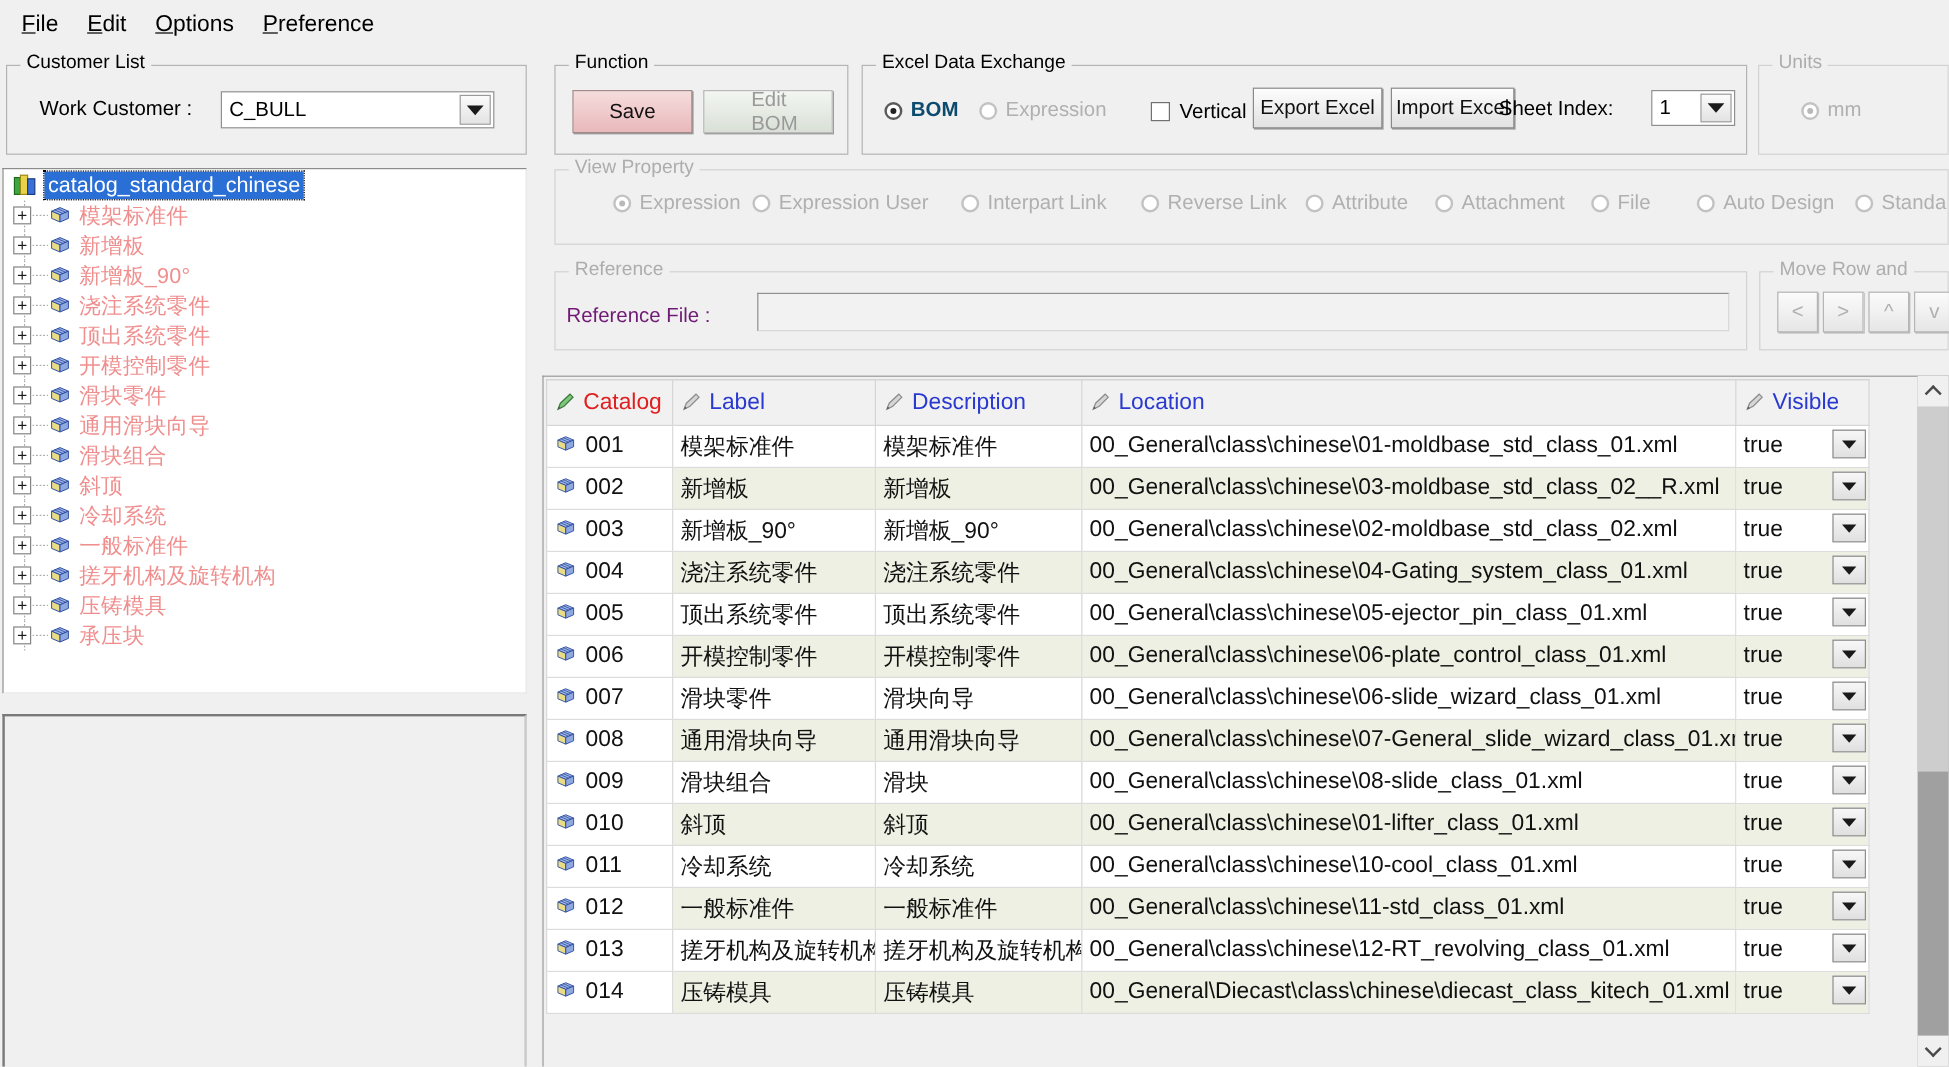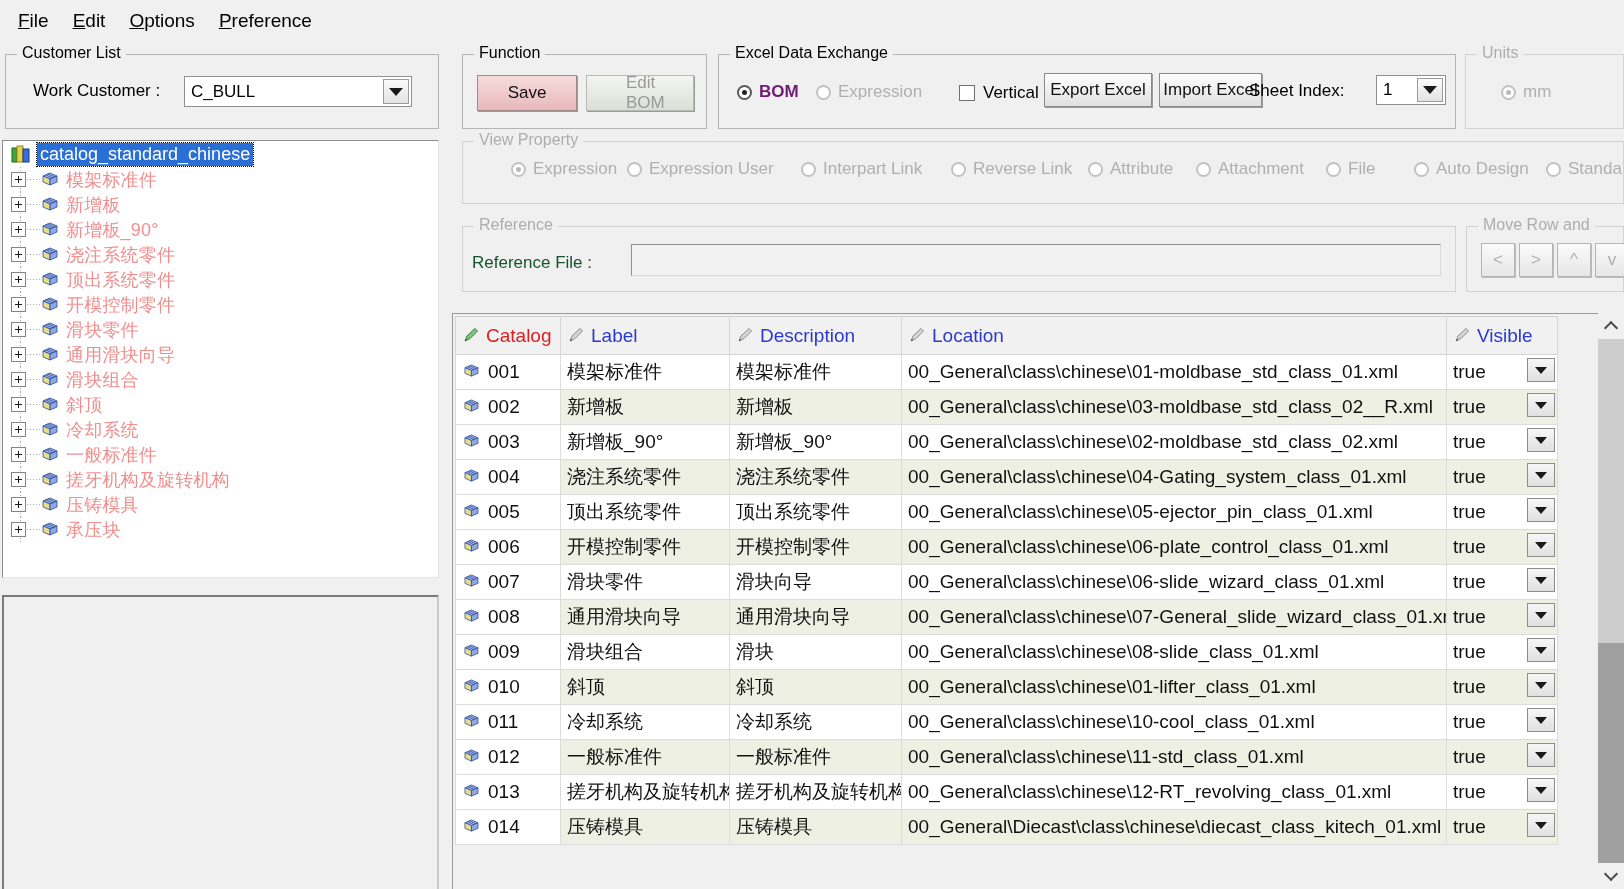--- a/index.html
+++ b/index.html
@@ -29,21 +29,21 @@
   .group > .legend {
     position: absolute; top: -11px; left: 11px; background: #f0f0f0;
     padding: 0 5px; font-size: 16px; color: #000; white-space: nowrap;
   }
   .group.disabled > .legend { color: #adadad; }
   .group.disabled { border-color: #d2d2d2; }
 
   
   #grp-customer { left: 5px; top: 54px; width: 434px; height: 75px; }
   .lbl { font-size: 17px; color: #000; }
-  .lbl.dim { color: #14532d; }
+  .lbl.dim { color: #701a75; }
   #lbl-workcustomer { position: absolute; left: 27px; top: 26px; }
   .combo {
     position: absolute; background: #fff; border: 1px solid #8f8f8f;
     display: flex; align-items: center;
   }
   .combo .val { flex: 1; font-size: 17px; color: #000; padding-left: 6px; white-space: nowrap; overflow: hidden; }
   .combo .arrowbtn {
     width: 26px; align-self: stretch; margin: 2px 2px 2px 0;
     background: linear-gradient(#fbfbfb,#e3e3e3);
     border: 1px solid #9a9a9a;
@@ -71,21 +71,21 @@
   }
   #btn-editbom {
     left: 123px; top: 20px; width: 108px; height: 36px;
     background: linear-gradient(#f3f6f1,#d9e0d6);
     color: #9a9a9a; border: 1px solid #b9b9b9; padding-left: 39px;
   }
 
   
   #grp-excel { left: 718px; top: 54px; width: 738px; height: 75px; }
   .radio {
-    position: absolute; display: flex; align-items: center; gap: 7px; font-size: 17px; color: #701a75;
+    position: absolute; display: flex; align-items: center; gap: 7px; font-size: 17px; color: #0c4a6e;
   }
   .radio .dot {
     width: 15px; height: 15px; border-radius: 50%;
     border: 2px solid #5a5a5a; background: #fff; position: relative; flex: 0 0 auto;
   }
   .radio.on .dot::after {
     content: ""; position: absolute; left: 3px; top: 3px; width: 5px; height: 5px;
     border-radius: 50%; background: #222;
   }
   .radio.dim { color: #b0b0b0; }

